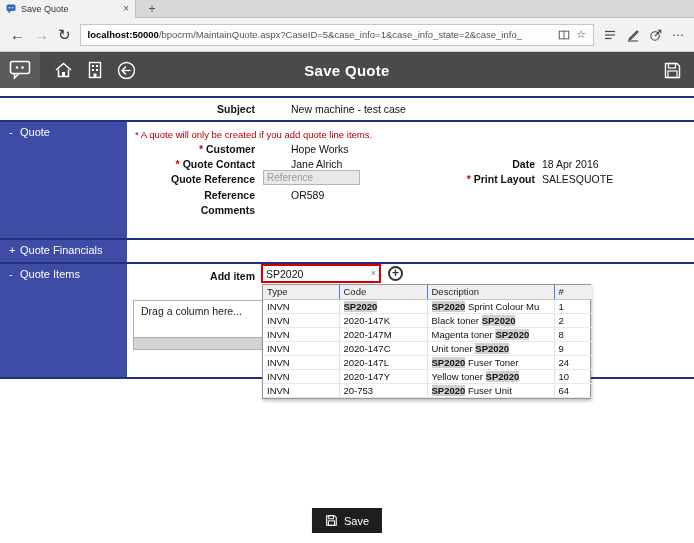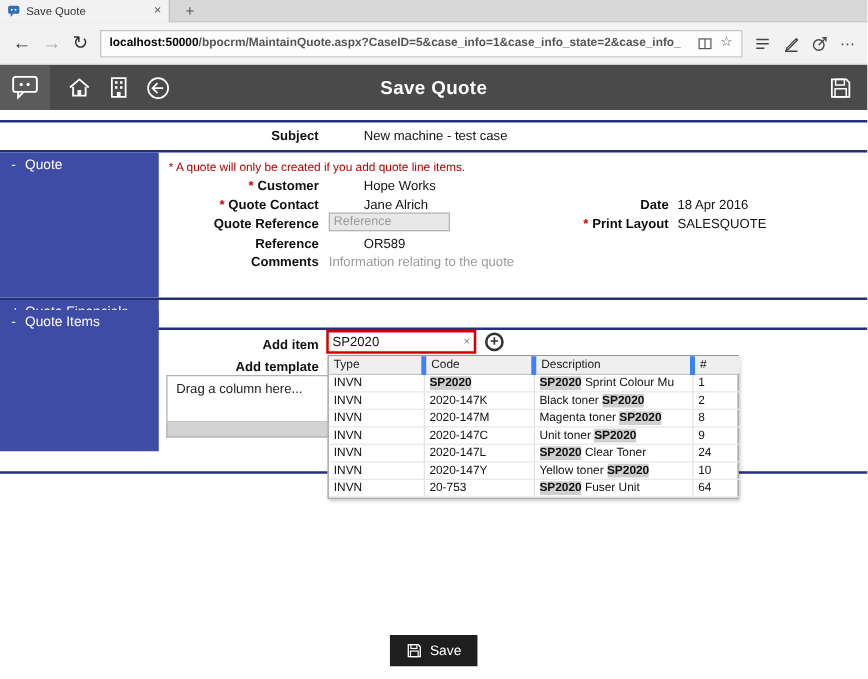--- a/index.html
+++ b/index.html
@@ -23,21 +23,21 @@
 
   .toolbar { position:absolute; left:0; top:18px; width:694px; height:34px;
     background:#f2f2f2; border-bottom:1px solid #cfcfcf;
     display:flex; align-items:center; gap:9px; padding:0 10px; }
   .navbtn { font-size:15px; line-height:1; color:#333; }
   .navbtn.disabled { color:#a9a9a9; }
   .addressbar { flex:1; height:22px; background:#fdfdfd; border:1px solid #c6c6c6;
     display:flex; align-items:center; gap:6px; padding:0 7px; min-width:0; }
   .url { flex:1; font-size:9.5px; white-space:nowrap; overflow:hidden; }
   .url .host { color:#000; font-weight:bold; }
-  .url .path { color:#555;font-weight:bold; }
+  .url .path { color:#555; }
   .abar-icon { color:#555; font-size:11px; line-height:1; }
   .tbar-icon { color:#444; font-size:12px; line-height:1; }
 
   
   .appheader { position:absolute; left:0; top:52px; width:694px; height:36px;
     background:#4a4a4a; display:flex; align-items:center; }
   .chat-tile { width:40px; height:36px; background:#5b5b5b;
     display:flex; align-items:center; justify-content:center; }
   .hdr-icon { margin-left:14px; }
   .apptitle { position:absolute; left:50%; transform:translateX(-50%);
@@ -80,21 +80,21 @@
 
   .grid { position:absolute; left:133px; top:212px; width:455px; }
   .groupby { height:38px; border:1px solid #b0b0b0; background:#fff;
     padding:4px 7px; font-size:10.5px; color:#222; }
   .gridbar { height:12px; background:#d3d3d3; border:1px solid #b0b0b0; border-top:none; }
 
   .dropdown { position:absolute; left:262px; top:196px; width:329px;
     background:#fff; border:1px solid #979797; z-index:20;
     box-shadow:1px 2px 3px rgba(0,0,0,.25); }
   .dropdown table { border-collapse:collapse; width:100%; table-layout:fixed; font-size:9.5px; }
-  .dropdown th { background:#efefef; border-right:4px solid #3b82f6; border-bottom:1px solid #c4c4c4;
+  .dropdown th { background:#efefef; border-right:1px solid #3b82f6; border-bottom:1px solid #c4c4c4;
     font-weight:normal; text-align:left; padding:1px 4px; height:14px; color:#222;
     white-space:nowrap; overflow:hidden; }
   .dropdown td { border-right:1px solid #e2e2e2; border-bottom:1px solid #e8e8e8;
     padding:1px 4px; height:12px; white-space:nowrap; overflow:hidden; color:#111; }
   .dropdown th:last-child, .dropdown td:last-child { border-right:none; }
   .match { background:#cfcfcf; font-weight:bold; }
 
   .savebtn { position:absolute; left:50%; top:420px; transform:translateX(-50%);
     background:#1e1e1e; color:#fff; border:none; display:flex; align-items:center;
     gap:6px; padding:6px 13px; font-size:11px; font-family:"Liberation Sans",sans-serif; }
@@ -187,21 +187,21 @@
   <div class="hline" style="top:150px"></div>
   <div class="hline" style="top:174px"></div>
   <div class="hline" style="top:289px"></div>
 
   <div class="side-cell" style="top:34px;height:116px">
     <span class="tg">-</span><span>Quote</span>
   </div>
   <div class="side-cell" style="top:152px;height:22px">
     <span class="tg">+</span><span>Quote Financials</span>
   </div>
-  <div class="side-cell" style="top:160px;height:113px">
+  <div class="side-cell" style="top:176px;height:113px">
     <span class="tg">-</span><span>Quote Items</span>
   </div>
 
   <div class="lbl" style="top:15px">Subject</div>
   <div class="val" style="top:15px">New machine - test case</div>
 
   <div class="note" style="top:41px">* A quote will only be created if you add quote line items.</div>
 
   <div class="lbl" style="top:55px"><span class="req">*</span><span>Customer</span></div>
   <div class="val" style="top:55px">Hope Works</div>
@@ -213,30 +213,28 @@
 
   <div class="lbl" style="top:85px">Quote Reference</div>
   <input class="ref-input" style="top: 82px;" placeholder="Reference">
   <div class="lbl-r" style="top:85px"><span class="req">*</span><span>Print Layout</span></div>
   <div class="val-r" style="top:85px">SALESQUOTE</div>
 
   <div class="lbl" style="top:101px">Reference</div>
   <div class="val" style="top:101px">OR589</div>
 
   <div class="lbl" style="top:116px">Comments</div>
-  <input class="comments-input" style="top: 115px;" placeholder="Information relating to the quote">
 
   <div class="lbl" style="top:182px">Add item</div>
   <div class="additem-box">
     <input class="additem-input" value="SP2020" style="">
     <span class="clear-x">×</span>
   </div>
   <div class="plus-btn">+</div>
 
-  <div class="lbl" style="top:200px">Add template</div>
 
   <div class="grid">
     <div class="groupby">Drag a column here...</div>
     <div class="gridbar"></div>
   </div>
 
   <div class="dropdown">
     <table>
       <colgroup>
           <col style="width:76px">
@@ -273,21 +271,21 @@
           </tr>
           <tr>
             <td><span>INVN</span></td>
             <td><span>2020-147C</span></td>
             <td><span>Unit toner </span><span class="match">SP2020</span></td>
             <td><span>9</span></td>
           </tr>
           <tr>
             <td><span>INVN</span></td>
             <td><span>2020-147L</span></td>
-            <td><span class="match">SP2020</span><span> Clear Toner</span></td>
+            <td><span class="match">SP2020</span><span> Fuser Toner</span></td>
             <td><span>24</span></td>
           </tr>
           <tr>
             <td><span>INVN</span></td>
             <td><span>2020-147Y</span></td>
             <td><span>Yellow toner </span><span class="match">SP2020</span></td>
             <td><span>10</span></td>
           </tr>
           <tr>
             <td><span>INVN</span></td>

